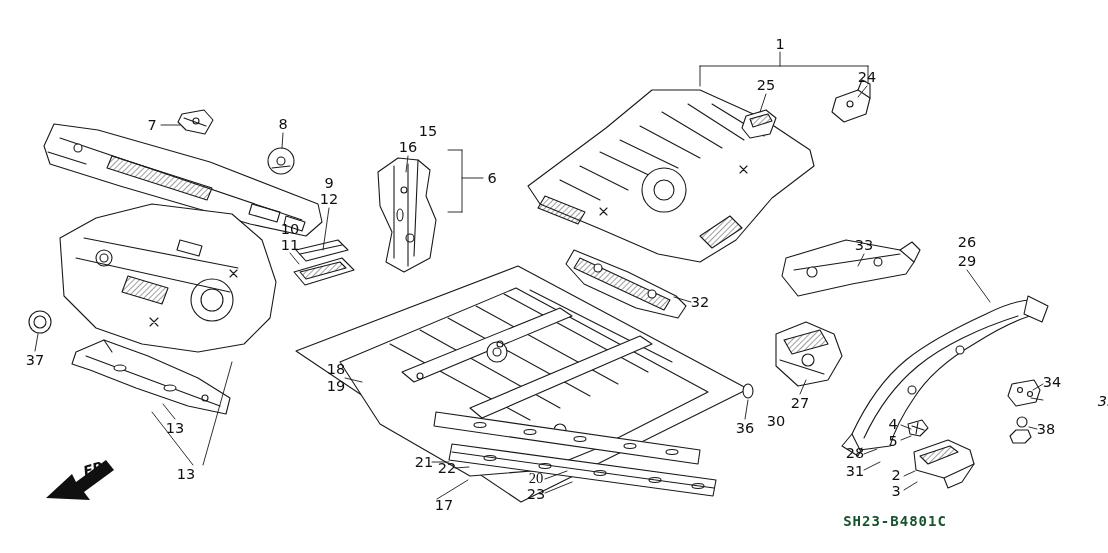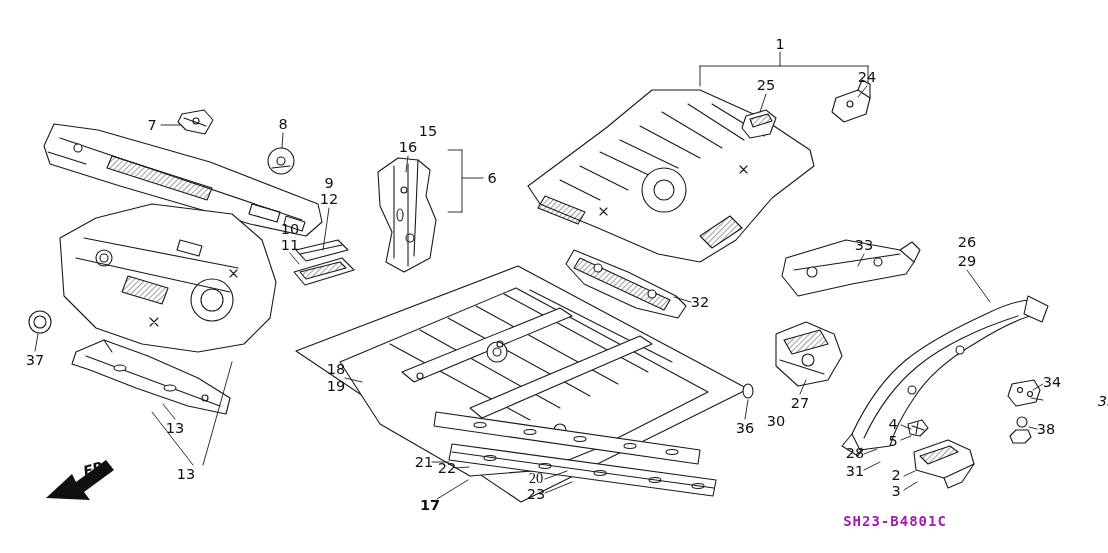--- a/index.html
+++ b/index.html
@@ -25,21 +25,21 @@
     transform:translate(-50%,-50%) rotate(-16deg);
     font:700 italic 14px "DejaVu Sans", sans-serif;
     color:#101010;
   }
   .code{
     position:absolute;
     left:895px;top:521px;
     transform:translate(-50%,-50%);
     font:700 14px "DejaVu Sans Mono", monospace;
     letter-spacing:1px;
-    color:#a21caf;
+    color:#14532d;
   }
 </style>
 </head>
 <body>
 
 <div class="stage">
 
 <svg width="1108" height="553" viewBox="0 0 1108 553" xmlns="http://www.w3.org/2000/svg">
   <defs>
     <pattern id="hatch" width="4" height="4" patternTransform="rotate(45)" patternUnits="userSpaceOnUse">
@@ -307,19 +307,19 @@
       <div class="part-label" style="left: 893px; top: 424px;">4</div>
       <div class="part-label" style="left: 893px; top: 441px;">5</div>
       <div class="part-label" style="left: 855px; top: 453px;">28</div>
       <div class="part-label" style="left: 855px; top: 471px;">31</div>
       <div class="part-label" style="left: 896px; top: 475px;">2</div>
       <div class="part-label" style="left: 896px; top: 491px;">3</div>
       <div class="part-label" style="left: 424px; top: 462px;">21</div>
       <div class="part-label" style="left: 447px; top: 468px;">22</div>
       <div class="part-label" style="left: 536px; top: 478px; font-family: Liberation Serif, serif;">20</div>
       <div class="part-label" style="left: 536px; top: 494px;">23</div>
-      <div class="part-label" style="left: 430px; top: 505px; font-weight: bold;">17</div>
+      <div class="part-label" style="left: 444px; top: 505px;">17</div>
     </div>
 
 <div class="fr-text">FR.</div>
 <div class="code">SH23-B4801C</div>
 
 </div>
 
 </body></html>

